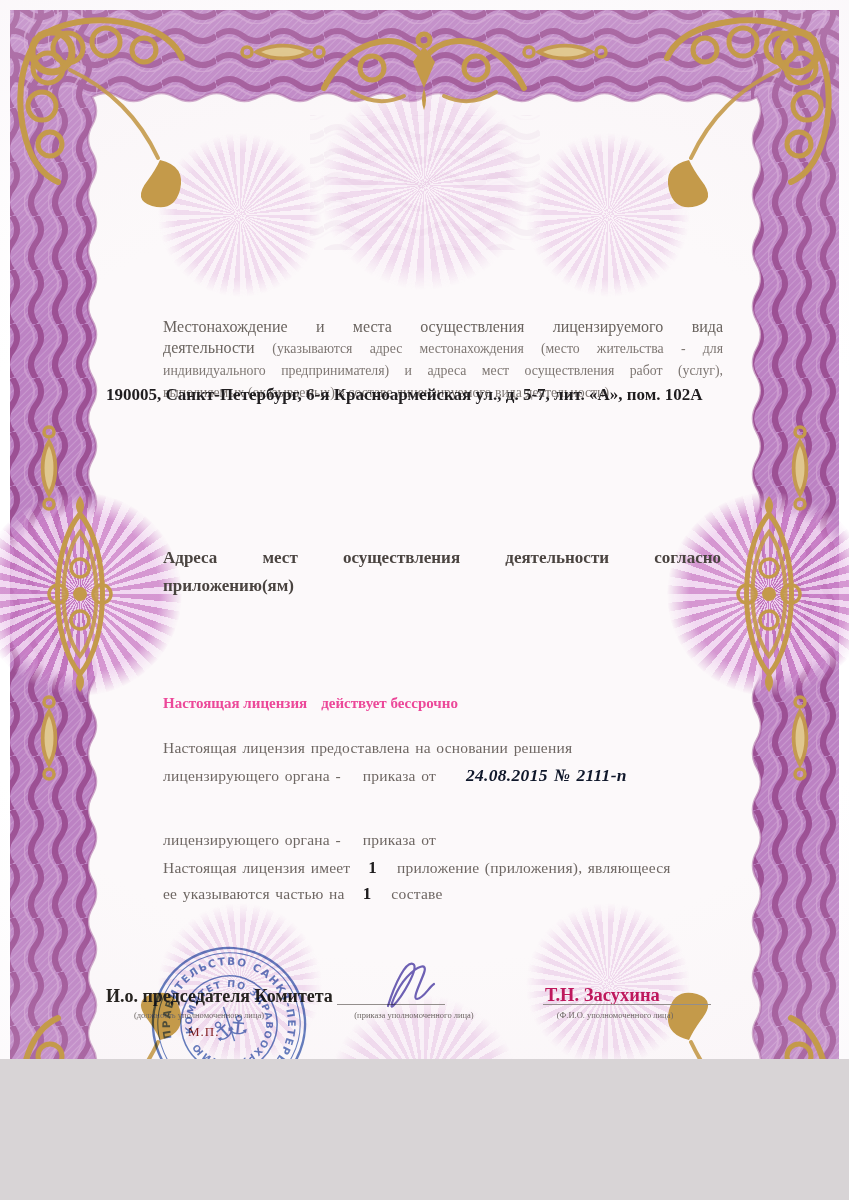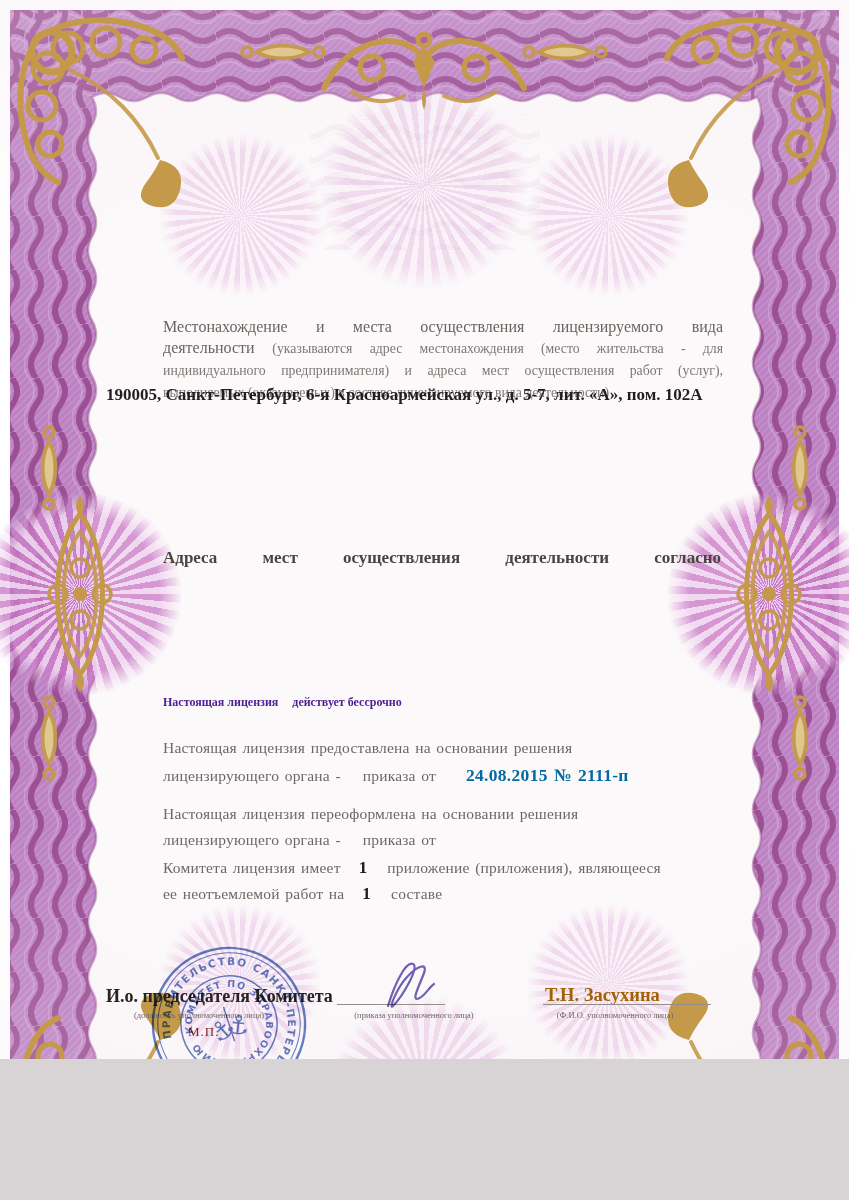--- a/index.html
+++ b/index.html
@@ -14,30 +14,30 @@
             mask-image:radial-gradient(circle,#000 55%,transparent 71%);}
   .rosette.big{background:repeating-conic-gradient(rgba(203,126,199,.8) 0deg 5deg, rgba(240,212,240,.9) 5deg 10deg);}
   .rosette.soft{opacity:.55;}
   
   .loc{left:163px;top:300px;width:560px;text-align:justify;line-height:21px;}
   .loc-title{font-size:16px;color:#6a645f;word-spacing:5px;}
   .loc-note{font-size:13.8px;color:#7e7773;}
   .address{left:106px;top:385px;width:660px;font-weight:bold;font-size:17px;color:#201e20;white-space:nowrap;}
   .adresa{left:163px;top:496px;width:558px;font-weight:bold;font-size:17px;color:#4a4440;line-height:28px;}
   .jl{text-align:justify;text-align-last:justify;margin-top:48px;}
-  .validity{left:163px;top:695px;font-weight:bold;font-size:12px;color:#4c1d95;}
+  .validity{left:163px;top:695px;font-weight:bold;font-size:15px;color:#ec4899;}
   .validity .gap{margin-left:14px;}
   .pline{font-size:15.5px;color:#6e6763;letter-spacing:.2px;word-spacing:1.5px;white-space:nowrap;}
   .mid{margin-left:22px;}
-  .bval{margin-left:30px;font-weight:bold;font-size:17.5px;color:#0369a1;letter-spacing:.3px;}
+  .bval{margin-left:30px;font-weight:bold;font-size:17.5px;color:#0f172a;letter-spacing:.3px;font-style:italic;}
   .bnum{font-weight:bold;font-size:17px;color:#1f1d1e;}
   .n1{margin-left:18px;}
   .sfx{margin-left:20px;}
   .sig-pos{left:106px;top:986px;font-weight:bold;font-size:18px;color:#262320;white-space:nowrap;}
-  .sig-name{left:545px;top:985px;font-weight:bold;font-size:18.5px;color:#a16207;white-space:nowrap;}
+  .sig-name{left:545px;top:985px;font-weight:bold;font-size:18.5px;color:#be185d;white-space:nowrap;}
   .uline{position:absolute;height:0;border-bottom:1.5px solid #938e8c;}
   .cap{position:absolute;font-size:8.5px;color:#6d6764;text-align:center;letter-spacing:0;white-space:nowrap;}
   .mp{left:188px;top:1024px;font-size:13px;color:#7f1d1d;letter-spacing:1px;}
   
   .gv{fill:none;stroke:#c49a4a;stroke-width:6;stroke-linecap:round;}
   .gv2{fill:none;stroke:#c49a4a;stroke-width:4;stroke-linecap:round;opacity:.9;}
   .gr{fill:none;stroke:#c49a4a;stroke-width:5;}
   .gr2{fill:none;stroke:#c49a4a;stroke-width:7;}
   .gr3{fill:none;stroke:#c49a4a;stroke-width:3.5;}
   .gf{fill:#c49a4a;}
@@ -150,41 +150,41 @@
     <use href="#medalOrn" transform="translate(80,594)"></use>
     <use href="#medalOrn" transform="translate(769,594)"></use>
   </svg>
 
   <p class="abs loc"><span class="loc-title">Местонахождение и места осуществления лицензируемого вида деятельности</span> <span class="loc-note">(указываются адрес местонахождения (место жительства - для индивидуального предпринимателя) и адреса мест осуществления работ (услуг), выполняемых (оказываемых) в составе лицензируемого вида деятельности)</span></p>
 
   <div class="abs address">190005, Санкт-Петербург, 6-я Красноармейская ул., д. 5-7, лит. «А», пом. 102А</div>
 
   <div class="abs adresa">
     <div class="jl">Адреса мест осуществления деятельности согласно</div>
+    <div>приложению(ям)</div>
   </div>
 
   <div class="abs validity">
     <span>Настоящая лицензия</span><span class="gap">действует бессрочно</span>
   </div>
 
   <div class="abs pline" style="left:163px;top:739px;">Настоящая лицензия предоставлена на основании решения</div>
   <div class="abs pline" style="left:163px;top:765px;">
     <span>лицензирующего органа -</span><span class="mid">приказа от</span><span class="bval">24.08.2015 № 2111-п</span>
   </div>
 
-  <div class="abs pline" style="left:163px;top:805px;">Настоящая лицензия переоформлена на основании решения</div>
   <div class="abs pline" style="left:163px;top:831px;">
     <span>лицензирующего органа -</span><span class="mid">приказа от</span>
   </div>
 
   <div class="abs pline" style="left:163px;top:858px;">
-    <span>Комитета лицензия имеет</span><span class="bnum n1">1</span><span class="sfx">приложение (приложения), являющееся</span>
+    <span>Настоящая лицензия имеет</span><span class="bnum n1">1</span><span class="sfx">приложение (приложения), являющееся</span>
   </div>
   <div class="abs pline" style="left:163px;top:884px;">
-    <span>ее неотъемлемой работ на</span><span class="bnum n1">1</span><span class="sfx">составе</span>
+    <span>ее указываются частью на</span><span class="bnum n1">1</span><span class="sfx">составе</span>
   </div>
 
   <div class="abs sig-pos">И.о. председателя Комитета</div>
   <div class="uline" style="left:337px;top:1004px;width:108px;"></div>
   <div class="abs sig-name">Т.Н. Засухина</div>
   <div class="uline" style="left:543px;top:1004px;width:168px;"></div>
   <div class="cap" style="left:108px;top:1010px;width:182px;">(должность уполномоченного лица)</div>
   <div class="cap" style="left:348px;top:1010px;width:132px;">(приказа уполномоченного лица)</div>
   <div class="cap" style="left:540px;top:1010px;width:150px;">(Ф.И.О. уполномоченного лица)</div>
   <div class="abs mp">М.П.</div>

